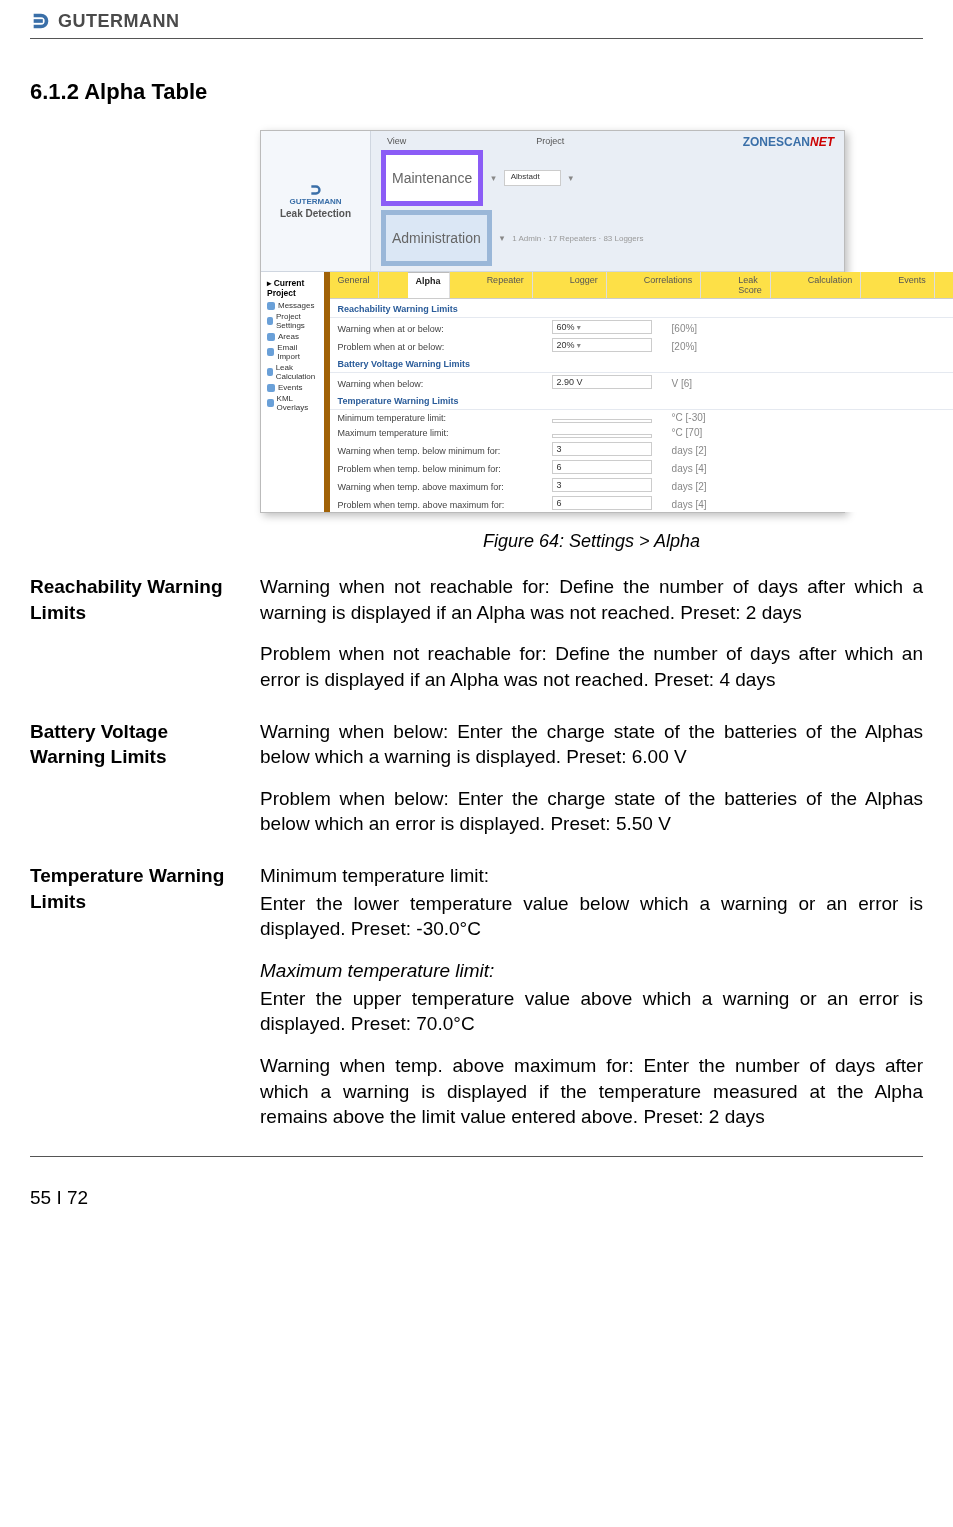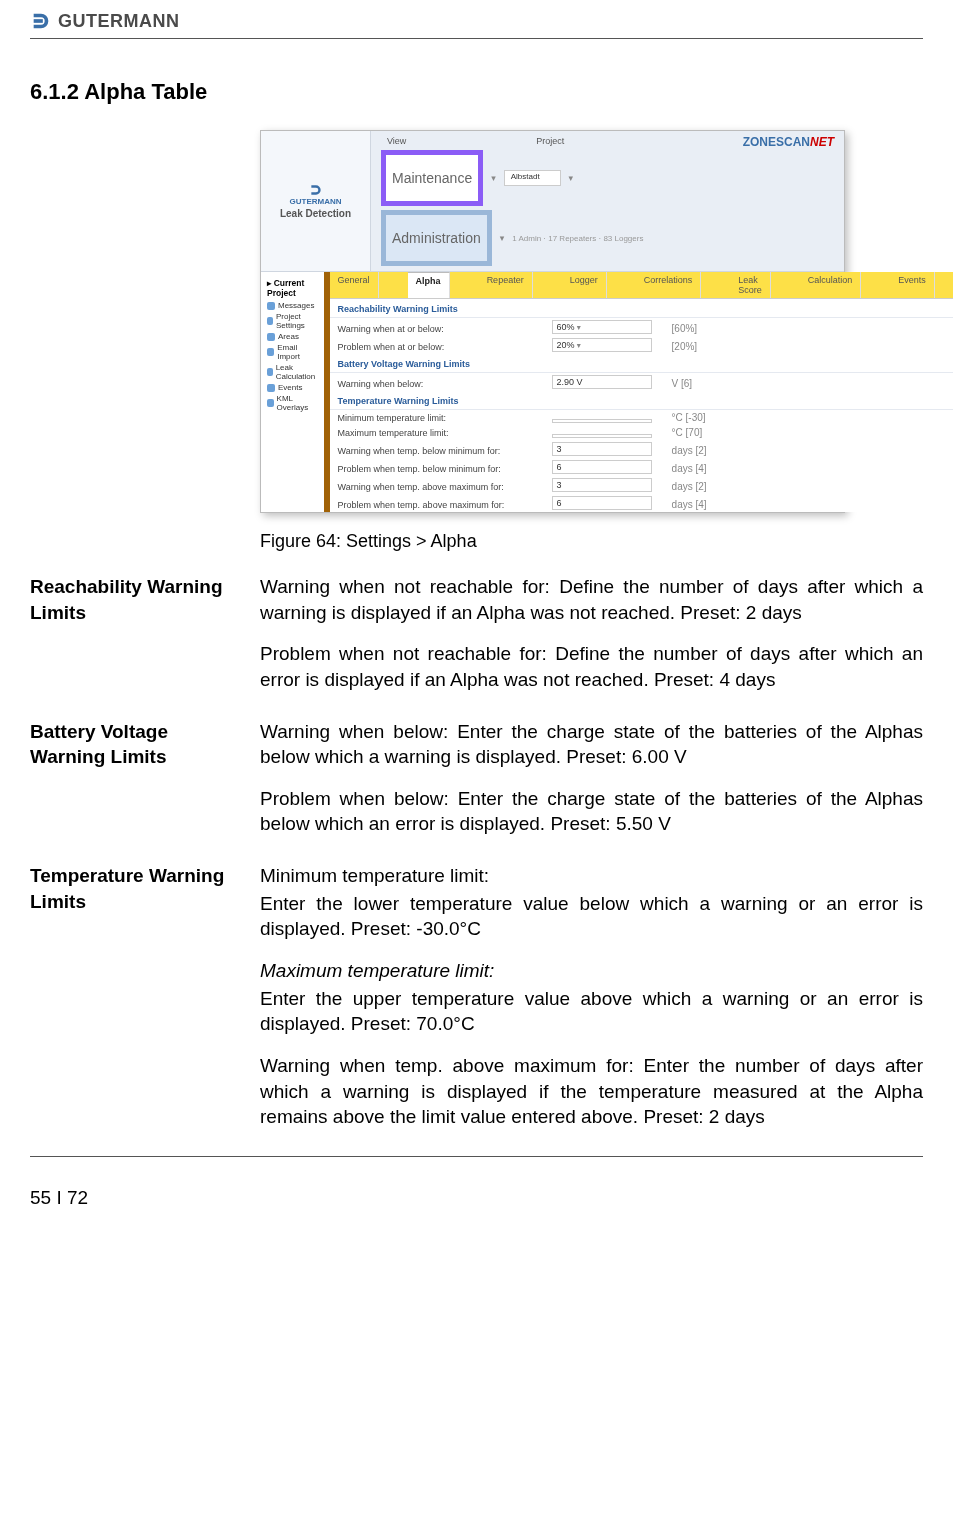--- a/index.html
+++ b/index.html
@@ -94,23 +94,25 @@
   .ss-tab.active { background:#fff; border-top:1px solid #bbb; color:#222; font-weight:bold;}
   .ss-section-title { font-size:9px; font-weight:bold; color:#2a5c9a; padding:5px 8px 3px 8px; border-bottom:1px solid #e5e9f0;}
   .ss-row { display:flex; align-items:flex-end; padding:2px 8px; font-size:9px; color:#444;gap:14px;}
   .ss-row .lbl { width:200px; }
   .ss-row .fld { width:100px; background:#fff; border:1px solid #ccc; padding:1px 4px; font-size:9px; color:#333;}
   .ss-row .unit { margin-left:6px; color:#888; font-size:10px;}
   .ss-row .dd::after { content:" ▾"; color:#888; font-size:8px;}
 
   .figure-caption {
     margin-left: 230px;
+    font-style: italic;
     font-size: 18px;
     margin-top: 18px;
     margin-bottom: 22px;
+    text-align: center;
   }
   .content-row {
     display: flex;
     margin-bottom: 10px;
   }
   .side-label {
     width: 230px;
     flex-shrink: 0;
     font-weight: bold;
     font-size: 19px;

